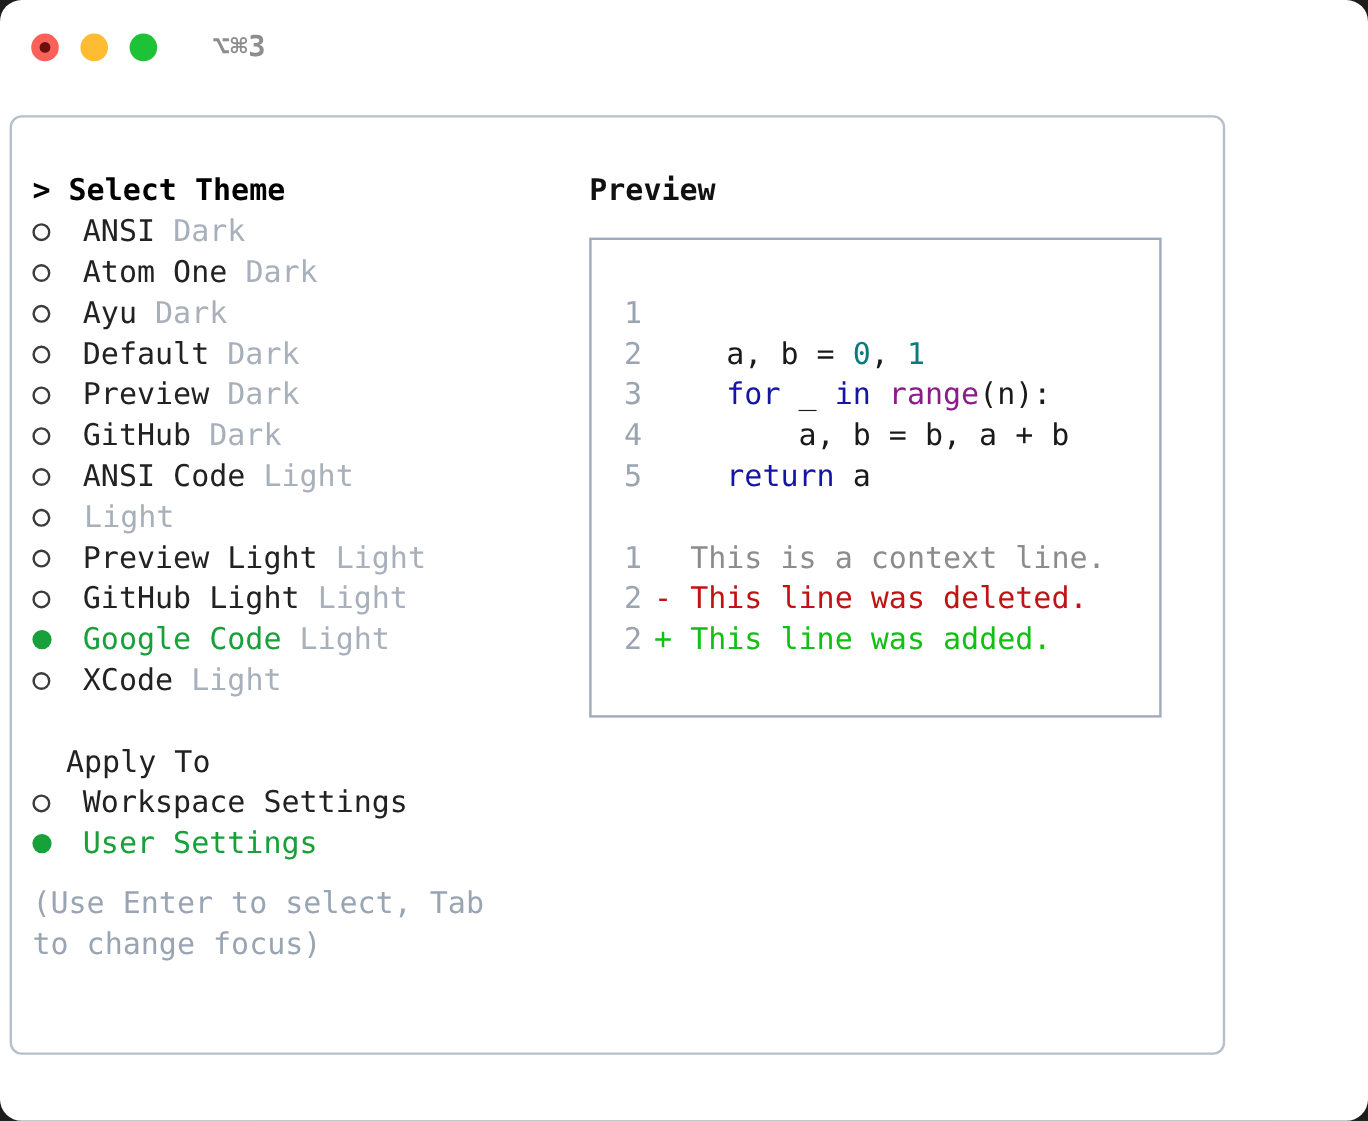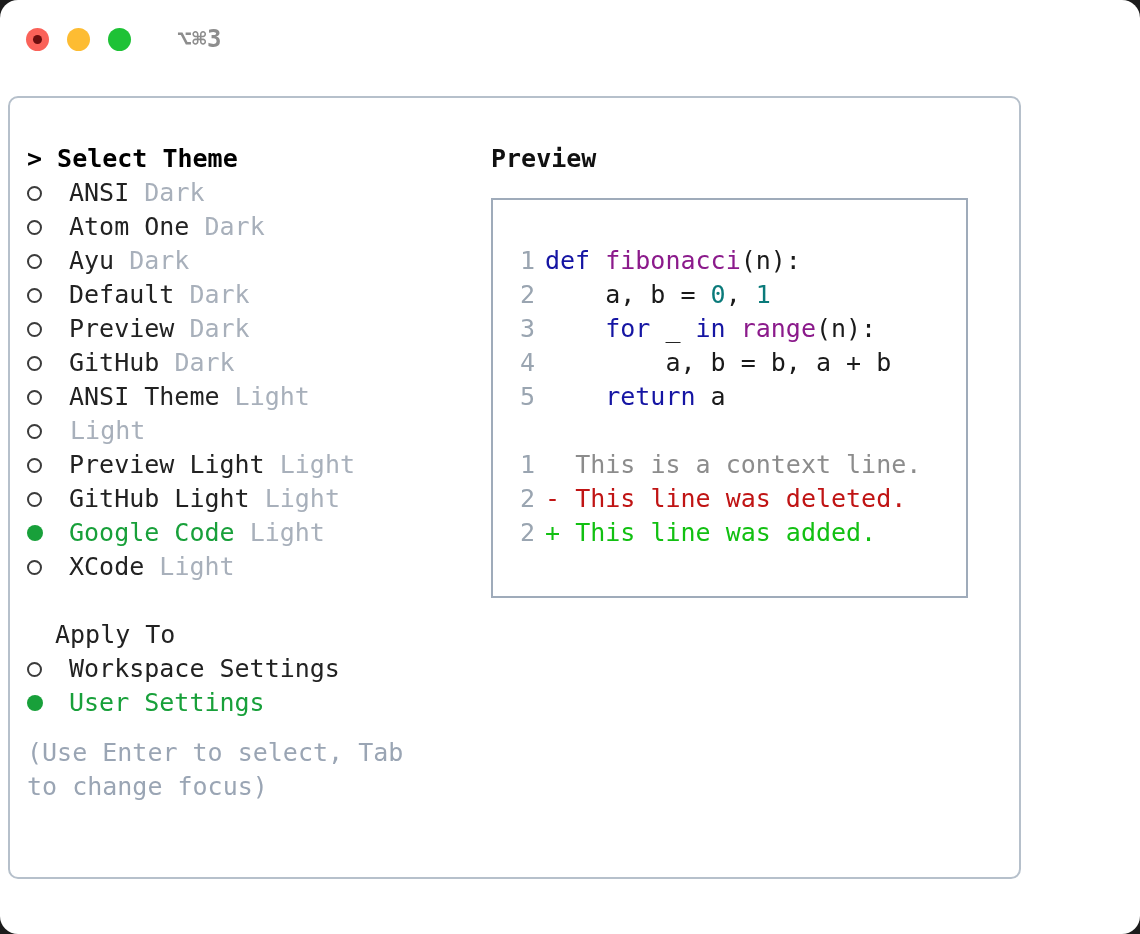--- a/index.html
+++ b/index.html
@@ -194,21 +194,21 @@
 
         <div class="section-header">&gt; Select Theme</div>
 
         <div id="theme-list">
             <div class="option-row"><span class="bullet"><span class="ring"></span></span><span class="opt-label">ANSI</span><span> </span><span class="opt-badge">Dark</span></div>
             <div class="option-row"><span class="bullet"><span class="ring"></span></span><span class="opt-label">Atom One</span><span> </span><span class="opt-badge">Dark</span></div>
             <div class="option-row"><span class="bullet"><span class="ring"></span></span><span class="opt-label">Ayu</span><span> </span><span class="opt-badge">Dark</span></div>
             <div class="option-row"><span class="bullet"><span class="ring"></span></span><span class="opt-label">Default</span><span> </span><span class="opt-badge">Dark</span></div>
             <div class="option-row"><span class="bullet"><span class="ring"></span></span><span class="opt-label">Preview</span><span> </span><span class="opt-badge">Dark</span></div>
             <div class="option-row"><span class="bullet"><span class="ring"></span></span><span class="opt-label">GitHub</span><span> </span><span class="opt-badge">Dark</span></div>
-            <div class="option-row"><span class="bullet"><span class="ring"></span></span><span class="opt-label">ANSI Theme</span><span> </span><span class="opt-badge">Light</span></div>
+            <div class="option-row"><span class="bullet"><span class="ring"></span></span><span class="opt-label">ANSI Code</span><span> </span><span class="opt-badge">Light</span></div>
             <div class="option-row"><span class="bullet"><span class="ring"></span></span><span> </span><span class="opt-badge">Light</span></div>
             <div class="option-row"><span class="bullet"><span class="ring"></span></span><span class="opt-label">Preview Light</span><span> </span><span class="opt-badge">Light</span></div>
             <div class="option-row"><span class="bullet"><span class="ring"></span></span><span class="opt-label">GitHub Light</span><span> </span><span class="opt-badge">Light</span></div>
             <div class="option-row"><span class="bullet"><span class="dot"></span></span><span class="opt-label selected">Google Code</span><span> </span><span class="opt-badge">Light</span></div>
             <div class="option-row"><span class="bullet"><span class="ring"></span></span><span class="opt-label">XCode</span><span> </span><span class="opt-badge">Light</span></div>
           </div>
 
         <div class="spacer-row"></div>
 
         <div class="apply-heading">Apply To</div>
@@ -219,21 +219,21 @@
           </div>
 
         <div class="hint">(Use Enter to select, Tab to change focus)</div>
       </div>
 
       <div class="col-right">
         <div class="preview-header">Preview</div>
 
         <div class="preview-box">
           <div id="code-block">
-              <div class="code-line"><span class="lineno">1</span><span class="code-text"><span class="tok-kw">def </span><span class="tok-fn">fibonacci</span><span class="tok-plain">(n):</span></span></div>
+              <div class="code-line"><span class="lineno">1</span></div>
               <div class="code-line"><span class="lineno">2</span><span class="code-text"><span class="tok-plain">    a, b = </span><span class="tok-num">0</span><span class="tok-plain">, </span><span class="tok-num">1</span></span></div>
               <div class="code-line"><span class="lineno">3</span><span class="code-text"><span class="tok-plain">    </span><span class="tok-kw">for</span><span class="tok-plain"> _ </span><span class="tok-kw">in</span><span class="tok-plain"> </span><span class="tok-fn">range</span><span class="tok-plain">(n):</span></span></div>
               <div class="code-line"><span class="lineno">4</span><span class="code-text"><span class="tok-plain">        a, b = b, a + b</span></span></div>
               <div class="code-line"><span class="lineno">5</span><span class="code-text"><span class="tok-plain">    </span><span class="tok-kw">return</span><span class="tok-plain"> a</span></span></div>
             </div>
           <div class="blank-line"></div>
           <div id="diff-block">
               <div class="code-line"><span class="lineno">1</span><span class="diff-ctx"> </span><span> </span><span class="diff-ctx">This is a context line.</span></div>
               <div class="code-line"><span class="lineno">2</span><span class="diff-del">-</span><span> </span><span class="diff-del">This line was deleted.</span></div>
               <div class="code-line"><span class="lineno">2</span><span class="diff-add">+</span><span> </span><span class="diff-add">This line was added.</span></div>

